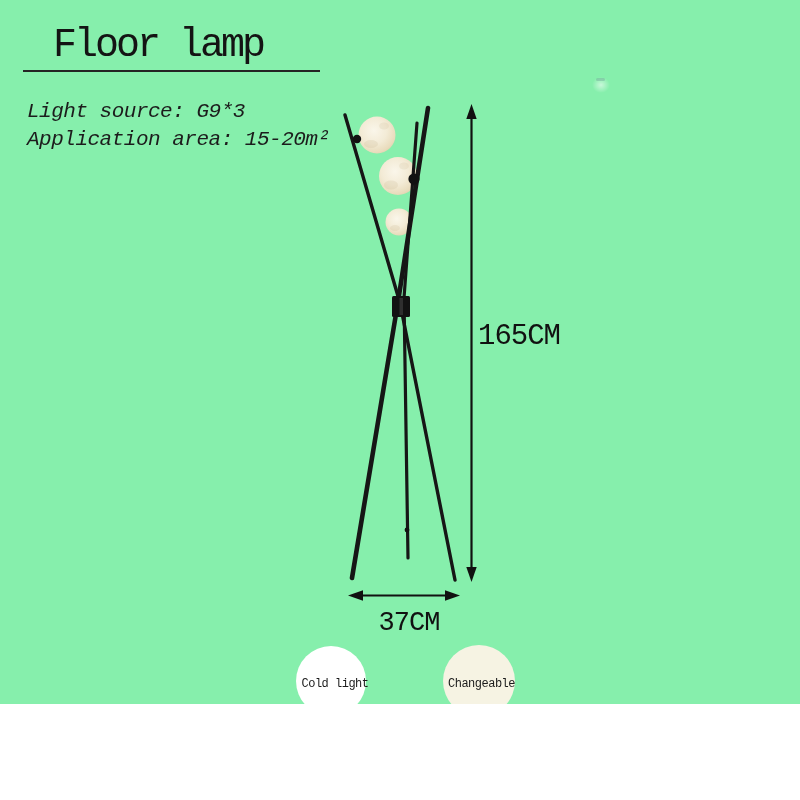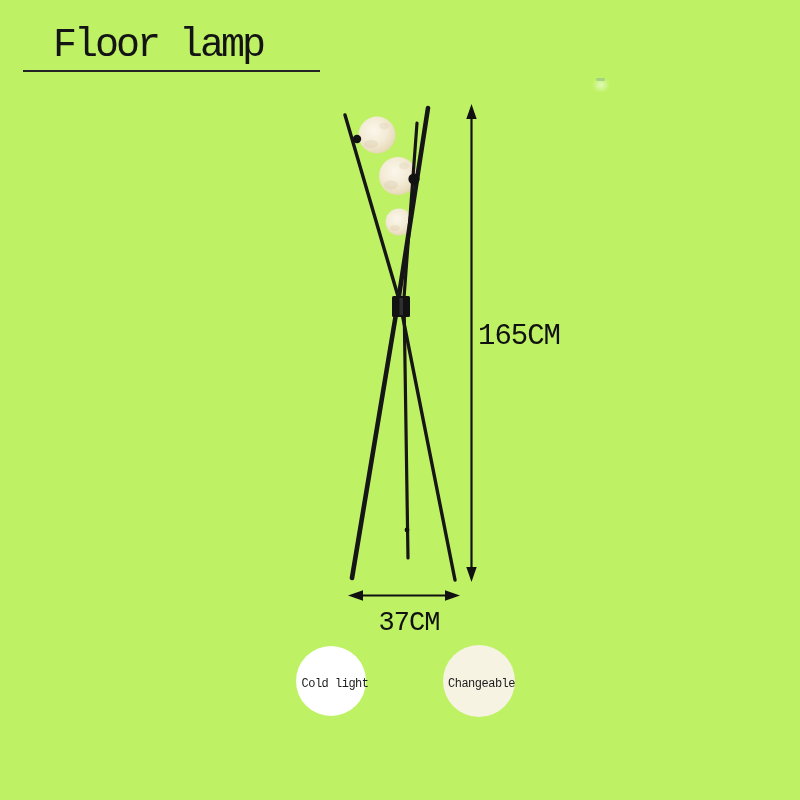--- a/index.html
+++ b/index.html
@@ -1,19 +1,19 @@
 <!DOCTYPE html>
 <html><head>
 <meta charset="utf-8">
 <style>
   html,body{margin:0;padding:0;}
   .page{
     position:relative;
-    width:800px;height:800px;
-    background:#bef264;
+    width:800px;height:704px;
+    background:#86efac;
     overflow:hidden;
     font-family:"Liberation Mono", monospace;
   }
   .title{
     position:absolute;left:53px;top:24px;
     font-size:40px;line-height:44px;font-weight:400;
     letter-spacing:-3px;color:#141414;margin:0;
     white-space:nowrap;
   }
   .title-underline{
@@ -51,20 +51,22 @@
 </style>
 </head>
 <body>
 
 <div class="page">
 
   <h1 class="title">Floor lamp</h1>
   <div class="title-underline"></div>
 
   <div class="specs">
+    <div>Light source: G9*3</div>
+    <div>Application area: 15-20m²</div>
   </div>
 
   <div class="artifact">
     <div class="artifact-teal"></div>
   </div>
 
   <svg class="lamp-svg" width="800" height="800" viewBox="0 0 800 800">
     <defs>
       <radialGradient id="globeGrad" cx="0.42" cy="0.38" r="0.78">
         <stop offset="0%" stop-color="#faf6ea"></stop>

